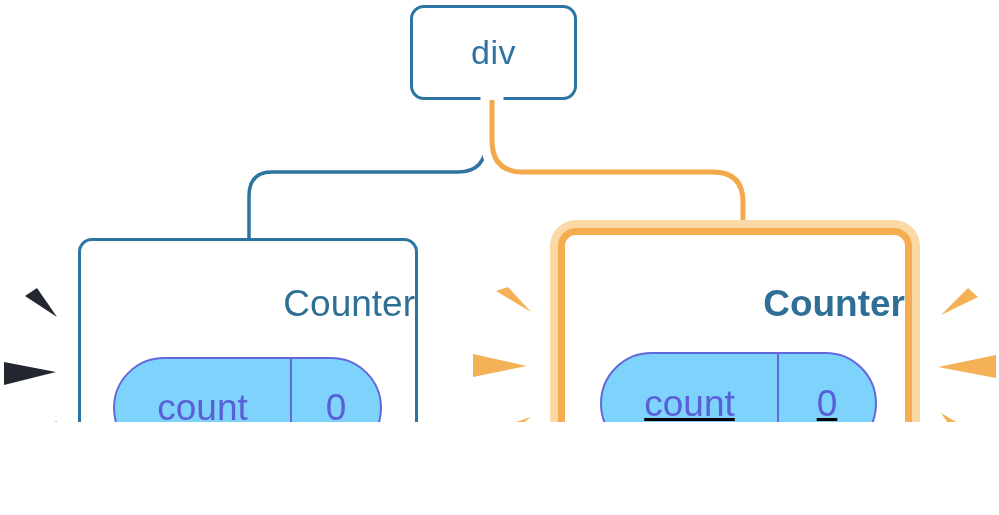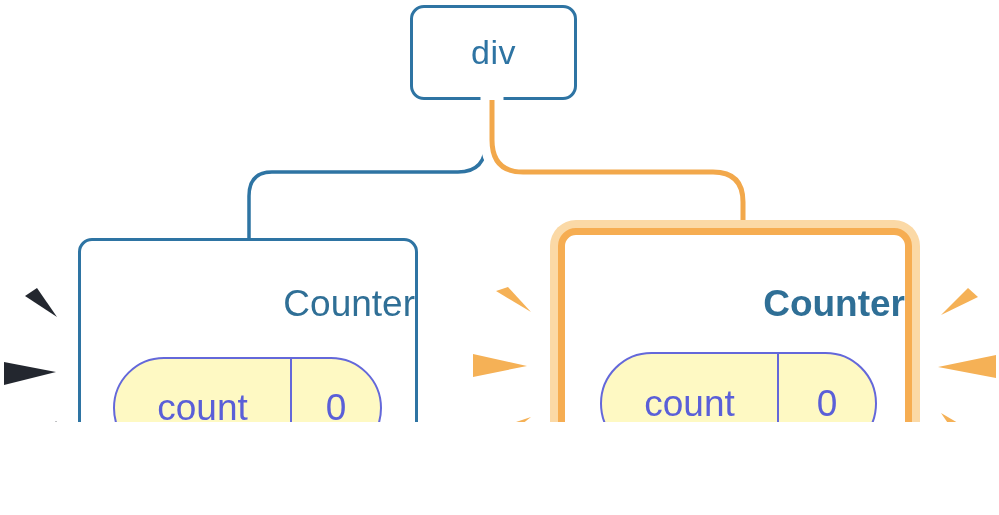--- a/index.html
+++ b/index.html
@@ -58,23 +58,24 @@
     text-align: right;
     color: var(--title-blue, #2f6f96);
     font-size: 37px;
   }
   .card.plain .title { top: 42px; font-weight: 500; }
   .card.highlight .title { top: 48px; font-weight: 700; }
   .pill {
     position: absolute;
     border: 2px solid var(--pill-border, #6468da);
     border-radius: 52px;
-    background: #fef9c3;
+    background: #7dd3fc;
     display: flex;
     overflow: hidden;
+    text-decoration: underline;
   }
   .card.plain .pill { left: 32px; top: 116px; width: 265px; height: 98px; }
   .card.highlight .pill { left: 35px; top: 117px; width: 273px; height: 99px; }
   .pill .key-cell {
     width: 175px;
     display: flex; align-items: center; justify-content: center;
     color: var(--pill-text, #5a5fd8);
     font-size: 37px;
   }
   .pill .value-cell {

